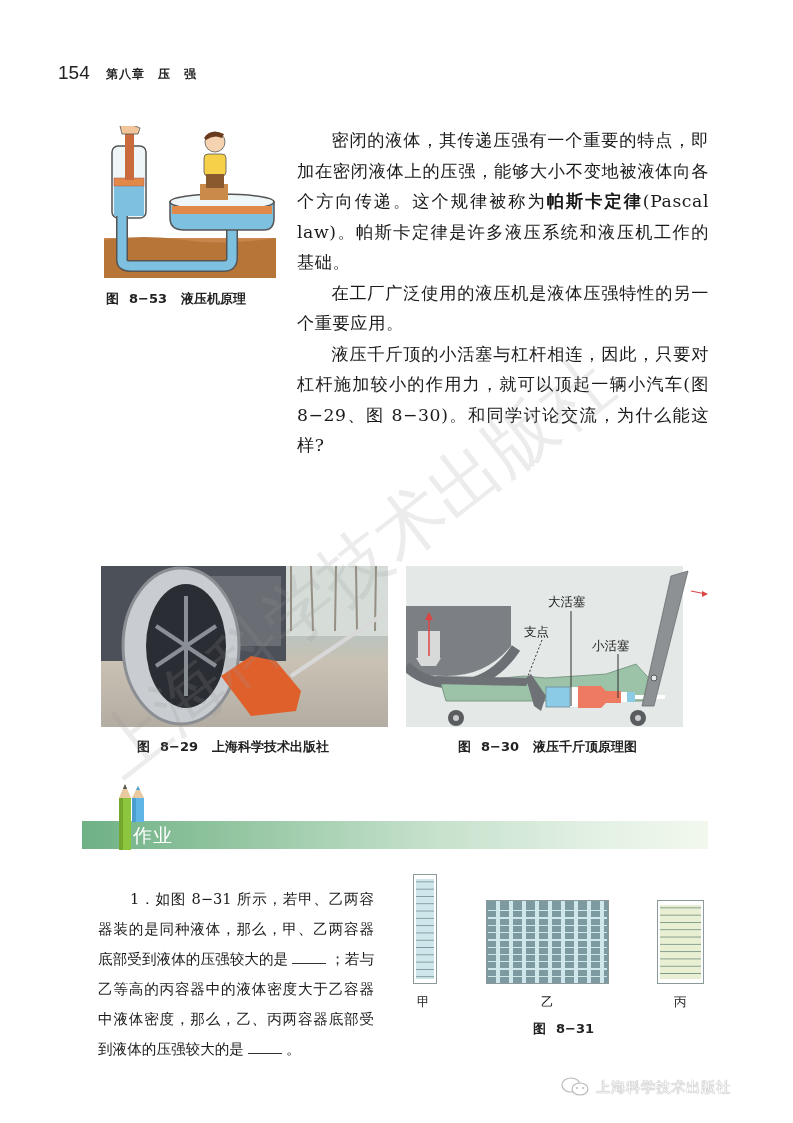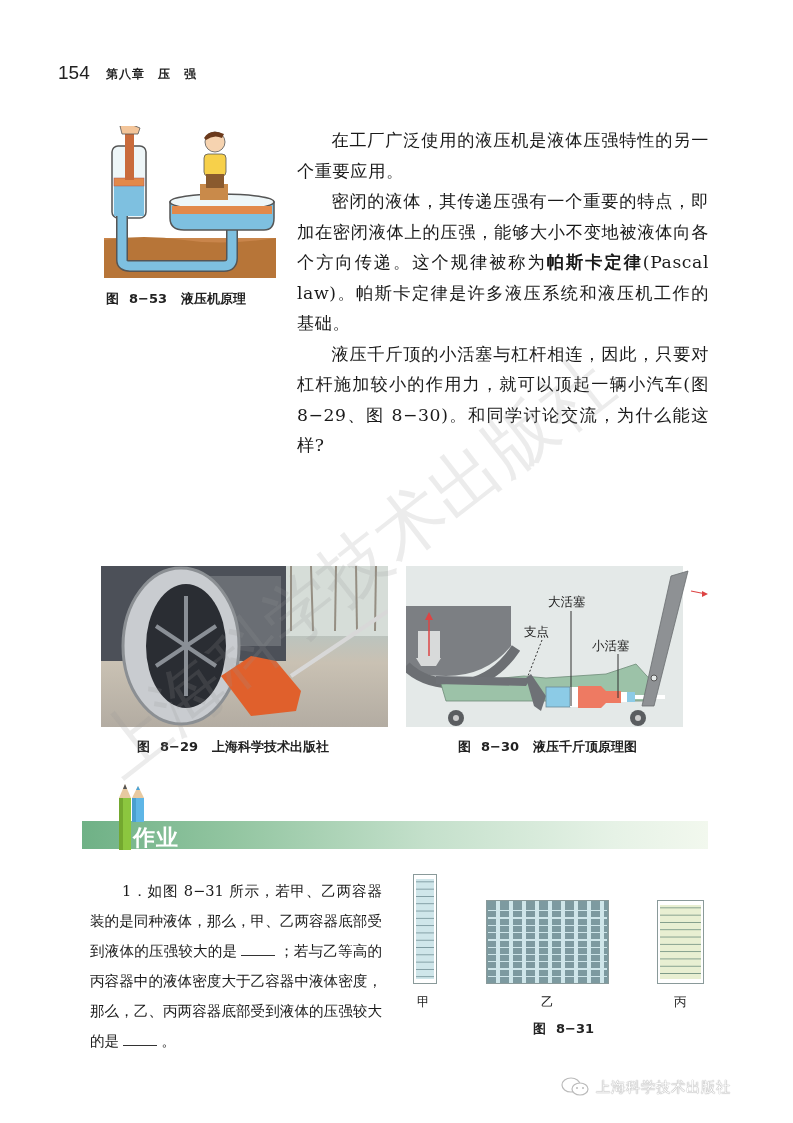--- a/index.html
+++ b/index.html
@@ -9,23 +9,23 @@
   .header-num { left:58px; top:62px; font-family:"Liberation Sans","DejaVu Sans",sans-serif; font-size:19px; color:#222; }
   .header-chap { left:106px; top:66px; font-family:"DejaVu Sans","Liberation Sans",sans-serif; font-size:12px; font-weight:bold; color:#222; letter-spacing:1px;text-align:right; }
   .para { font-size:17.2px; line-height:30.5px; text-align:justify; letter-spacing:0.6px; }
   .para p { margin:0; text-indent:2em; }
   .bold { font-family:"DejaVu Sans","Liberation Sans",sans-serif; font-weight:bold; }
   .caption { font-family:"DejaVu Sans","Liberation Sans",sans-serif; font-size:13px; font-weight:bold; color:#222; white-space:nowrap; }
   .caption .num { margin:0 14px 0 10px; font-weight:bold; }
   .fig-label { font-family:"DejaVu Serif",serif; font-size:12.5px; color:#222; white-space:nowrap; }
   .hw-bar { left:82px; top:821px; width:626px; height:28px;
             background:linear-gradient(90deg,#6fb186 0%,#94c6a2 25%,#c4e0cb 55%,#e6f2e6 85%,#f2f8ee 100%); }
-  .hw-title { left:133px; top:823px; font-family:"DejaVu Sans",sans-serif; font-weight:bold; font-size:22px; color:#ffffff; letter-spacing:1px; }
+  .hw-title { left:133px; top:823px; font-family:"DejaVu Sans",sans-serif; font-weight:normal; font-size:19px; color:#ffffff; letter-spacing:1px; }
   .q-text { left:86px; top:872px; width:300px; font-size:14.6px; line-height:30px; text-align:justify; }
-  .q-text p { margin:4px; text-indent:2.2em; }
+  .q-text p { margin:12px; text-indent:2.2em; }
   .blank { display:inline-block; width:34px; border-bottom:1px solid #333; height:10px; margin:0 4px; }
   .container-box { border:1px solid #8a9a9a; box-sizing:border-box; }
   .footer-brand { left:596px; top:1078px; font-family:"DejaVu Sans",sans-serif; font-size:14.5px; color:#fff;
                   text-shadow:0 0 1px #999, 0 0 1px #999; letter-spacing:0.5px; }
   .watermark { font-family:"DejaVu Serif",serif; color:rgba(150,150,150,0.18); font-size:70px; transform:rotate(-38deg); white-space:nowrap; pointer-events:none; }
 </style>
 </head>
 <body>
 
 <div class="abs header-num">154</div>
@@ -54,22 +54,22 @@
     <rect x="102" y="48" width="18" height="14" fill="#8a5a2e"></rect>
     <circle cx="111" cy="16" r="10" fill="#f6d3b0" stroke="#555" stroke-width="0.8"></circle>
     <path d="M100 12 Q106 2 120 8 L118 12 Q110 8 102 14Z" fill="#6b3a1c"></path>
   </svg>
 </div>
 <div class="abs caption" style="left:106px;top:290px;">
   <span>图</span><span class="num">8−53</span><span>液压机原理</span>
 </div>
 
 <div class="abs para" style="left:297px;top:125px;width:412px;">
+  <p><span>密闭的液体，其传递压强有一个重要的特点，即加在密闭液体上的压强，能够大小不变地被液体向各个方向传递。这个规律被称为</span><span class="bold">帕斯卡定律</span><span>(Pascal law)。帕斯卡定律是许多液压系统和液压机工作的基础。</span></p>
   <p>在工厂广泛使用的液压机是液体压强特性的另一个重要应用。</p>
-  <p><span>密闭的液体，其传递压强有一个重要的特点，即加在密闭液体上的压强，能够大小不变地被液体向各个方向传递。这个规律被称为</span><span class="bold">帕斯卡定律</span><span>(Pascal law)。帕斯卡定律是许多液压系统和液压机工作的基础。</span></p>
   <p>液压千斤顶的小活塞与杠杆相连，因此，只要对杠杆施加较小的作用力，就可以顶起一辆小汽车(图 8−29、图 8−30)。和同学讨论交流，为什么能这样?</p>
 </div>
 
 <div class="abs" style="left:101px;top:566px;width:287px;height:161px;overflow:hidden;background:linear-gradient(180deg,#9aa9b4 0%,#b9c4c0 40%,#c9c1b3 60%,#b3aca2 100%);">
   <svg width="287" height="161" viewBox="0 0 287 161">
     <rect x="170" y="0" width="117" height="70" fill="#d6ddd8"></rect>
     <g stroke="#6a5a4a" stroke-width="2" opacity="0.6">
       <line x1="190" y1="0" x2="190" y2="65"></line>
         <line x1="210" y1="0" x2="212" y2="65"></line>
       <line x1="235" y1="0" x2="234" y2="65"></line>

